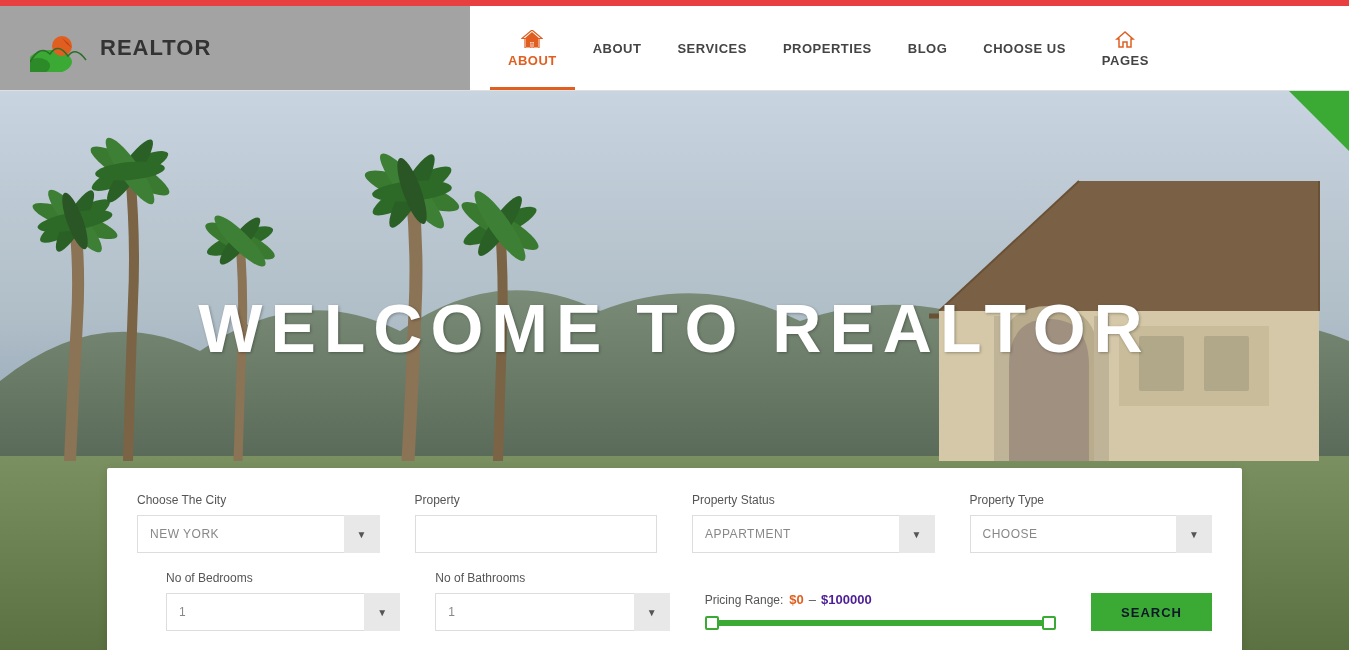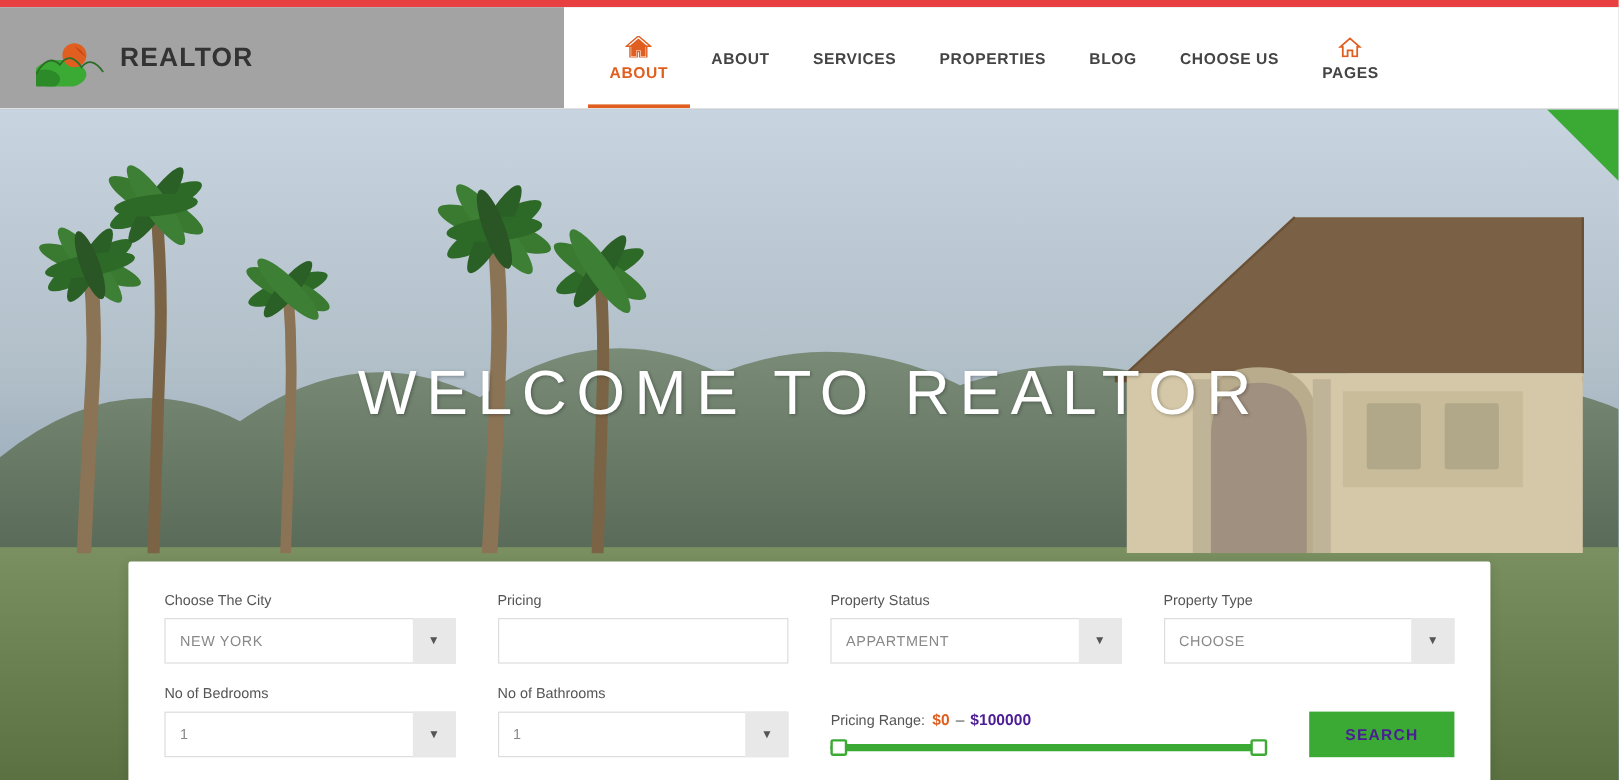--- a/index.html
+++ b/index.html
@@ -105,22 +105,22 @@
         linear-gradient(180deg, #c8d4df 0%, #b0bec8 40%, #8a9fb0 70%, #7090a0 100%);
     }
 
     
     .hero-title {
       position: absolute;
       top: 42%;
       left: 50%;
       transform: translate(-50%, -50%);
       color: white;
-      font-size: 52px;
-      font-weight: 400;
+      font-size: 68px;
+      font-weight: 700;
       letter-spacing: 8px;
       text-transform: uppercase;
       text-shadow: 1px 1px 3px rgba(0,0,0,0.3);
       white-space: nowrap;
     }
 
     
     .corner-ribbon {
       position: absolute;
       top: 0;
@@ -231,21 +231,21 @@
       border: 2px solid #3aaa35;
       border-radius: 2px;
       cursor: pointer;
     }
 
     .range-thumb.left { left: 0; }
     .range-thumb.right { right: 0; }
 
     .search-btn {
       background: #3aaa35;
-      color: #4c1d95;
+      color: #0f172a;
       border: none;
       padding: 0 30px;
       height: 38px;
       font-size: 13px;
       font-weight: 700;
       letter-spacing: 1px;
       cursor: pointer;
       margin-top: auto;
     }
   </style>
@@ -421,21 +421,21 @@
         <div class="field-label">Choose The City</div>
         <div class="select-wrapper">
           <select class="form-control">
             <option>NEW YORK</option>
           </select>
           <div class="select-arrow">▼</div>
         </div>
       </div>
 
       <div class="field-group">
-        <div class="field-label">Pricing</div>
+        <div class="field-label">Property</div>
         <input type="text" class="form-input" style="">
       </div>
 
       <div class="field-group">
         <div class="field-label">Property Status</div>
         <div class="select-wrapper">
           <select class="form-control">
             <option>APPARTMENT</option>
           </select>
           <div class="select-arrow">▼</div>
@@ -446,21 +446,21 @@
         <div class="field-label">Property Type</div>
         <div class="select-wrapper">
           <select class="form-control">
             <option>CHOOSE</option>
           </select>
           <div class="select-arrow">▼</div>
         </div>
       </div>
     </div>
 
-    <div class="row" style="align-items:flex-end;">
+    <div class="row" style="align-items:flex-end;margin-left:29px;">
 
       <div class="field-group">
         <div class="field-label">No of Bedrooms</div>
         <div class="select-wrapper">
           <select class="form-control">
             <option>1</option>
           </select>
           <div class="select-arrow">▼</div>
         </div>
       </div>

